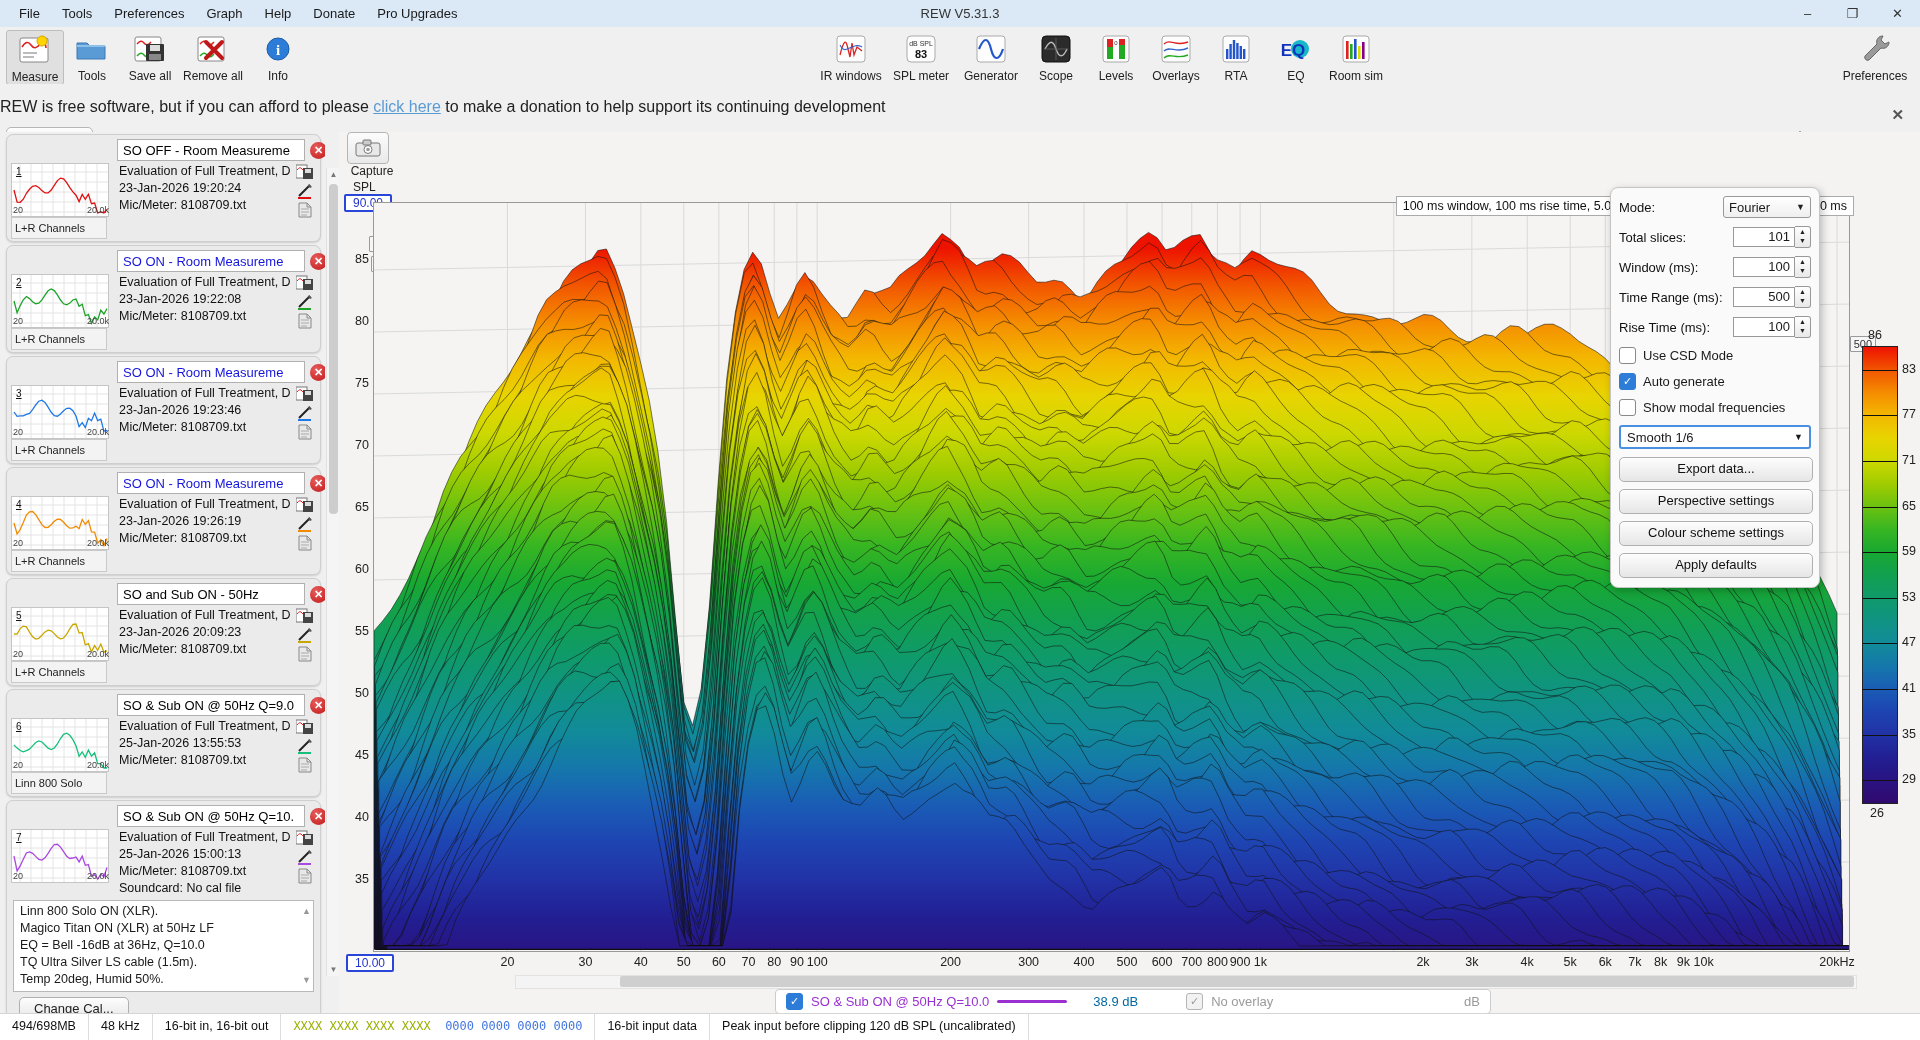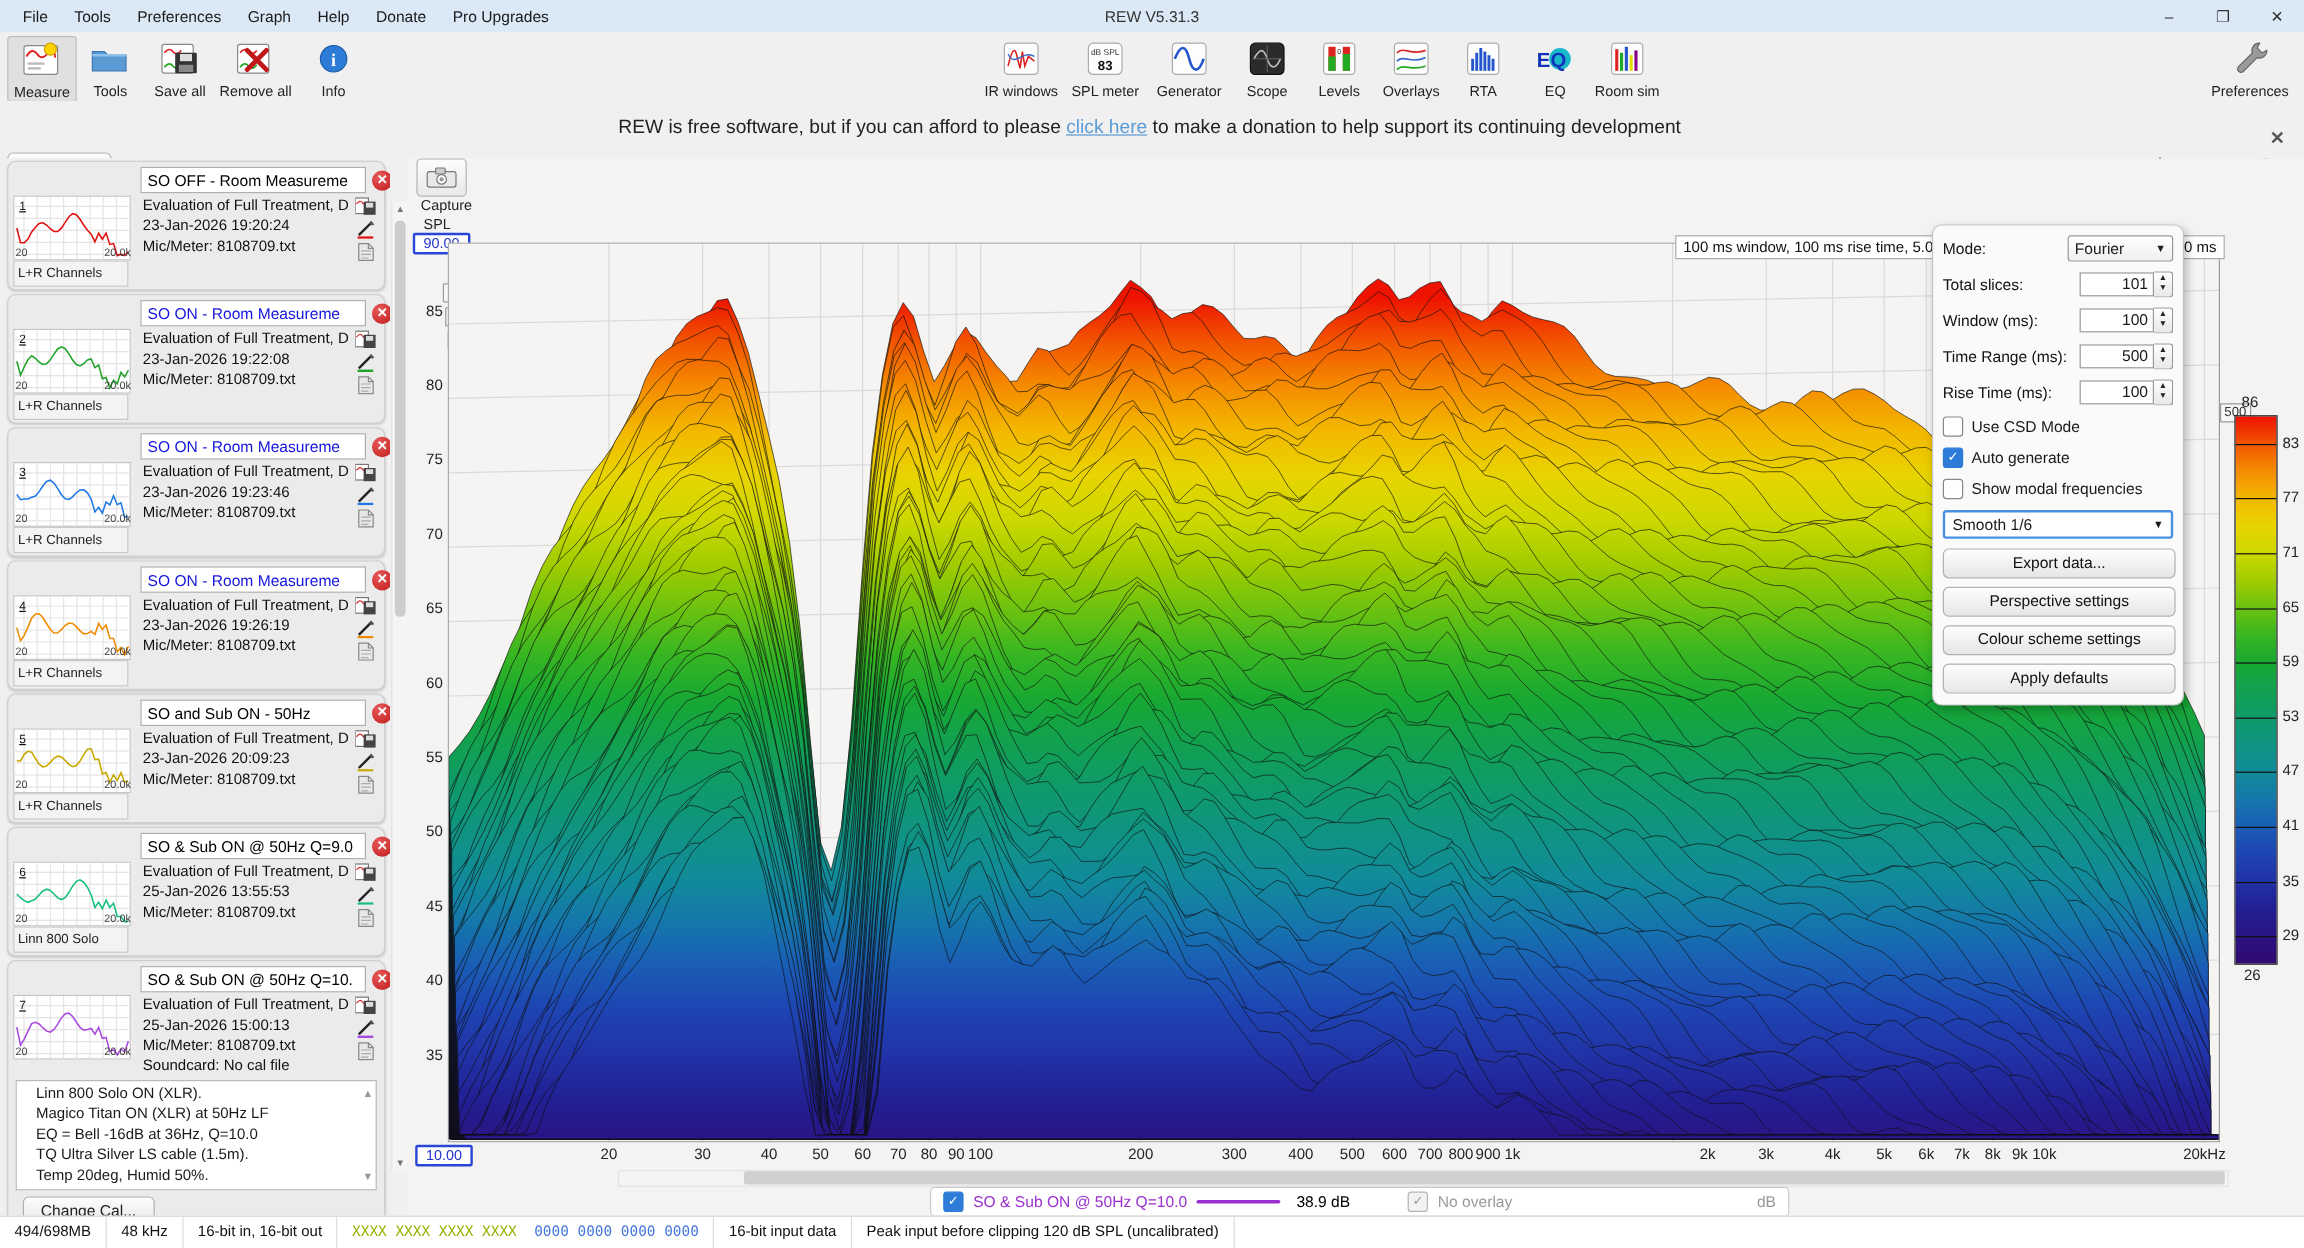--- a/index.html
+++ b/index.html
@@ -15,21 +15,21 @@
   .win-btns{position:absolute;right:0;top:0;display:flex;height:27px;}
   .win-btn{width:45px;text-align:center;line-height:27px;font-size:13px;color:#333;}
   
   .toolbar{position:absolute;left:0;top:27px;width:1920px;height:57px;background:#f0f0f0;}
   .tbtn{position:absolute;top:3px;width:56px;text-align:center;font-size:12px;color:#222;}
   .tbtn .ic{display:flex;align-items:center;justify-content:center;height:38px;}
   .tbtn.sel{background:#e0e0e0;border:1px solid #bdbdbd;border-radius:3px;}
   .tbtn .lbl{margin-top:1px;}
   
   .donation{position:absolute;left:0;top:84px;width:1920px;height:46px;background:#f0f0f0;}
-  .donation .txt{position:absolute;left:0;right:4px;top:14px;text-align:center;font-size:16px;color:#222;}
+  .donation .txt{position:absolute;left:0;right:4px;top:14px;text-align:left;font-size:16px;color:#222;}
   .donation a{color:#5b9bd5;text-decoration:underline;cursor:pointer;}
   .don-close{position:absolute;right:16px;top:22px;color:#555;font-size:15px;font-weight:bold;cursor:pointer;}
   
   .collapse-btn{position:absolute;left:6px;top:127px;height:24px;padding:0 12px;background:linear-gradient(#fdfdfd,#e8e8e8);
       border:1px solid #b5b5b5;border-radius:5px;font-size:13px;line-height:23px;color:#222;}
   .tabs{position:absolute;left:563px;top:142px;display:flex;height:26px;}
   .tab{border:1px solid #b5b5b5;border-left:none;background:linear-gradient(#fbfbfb,#ececec);
        padding:0 10px;font-size:13px;line-height:24px;color:#222;cursor:default;white-space:nowrap;}
   .tab:first-child{border-left:1px solid #b5b5b5;border-radius:4px 0 0 4px;}
   .tab:last-child{border-radius:0 4px 4px 0;}
@@ -47,21 +47,21 @@
         color:#fff;font-size:11px;font-weight:bold;text-align:center;line-height:17px;flex:0 0 17px;}
   .mbody{display:flex;margin-top:1px;}
   .mthumb{width:100px;flex:0 0 100px;}
   .mthumb .plot{width:96px;height:52px;background:#fff;border:1px solid #c5c5c5;position:relative;}
   .mthumb .axis{display:flex;justify-content:space-between;font-size:9px;color:#444;margin-top:-12px;padding:0 2px;position:relative;}
   .mthumb .tlabel{font-size:11px;color:#222;border:1px solid #c9c9c9;background:#f3f3f3;margin-top:2px;
                   padding:4px 3px;white-space:nowrap;overflow:hidden;width:88px;}
   .minfo{flex:1;font-size:12.5px;color:#111;line-height:17px;padding-left:8px;overflow:hidden;white-space:nowrap;}
   .micons{width:22px;flex:0 0 22px;display:flex;flex-direction:column;align-items:center;gap:3px;padding-top:1px;}
   .notesbox{position:relative;margin:3px 2px 2px 2px;background:#fff;border:1px solid #b9b9b9;
-            font-size:12.5px;line-height:17px;padding:2px 16px 2px 16px;height:86px;overflow:hidden;}
+            font-size:12.5px;line-height:17px;padding:2px 16px 2px 6px;height:86px;overflow:hidden;}
   .notesbox .sarr{position:absolute;right:2px;color:#999;font-size:9px;}
   .changecal{margin:3px 0 2px 8px;height:22px;padding:0 14px;background:linear-gradient(#fdfdfd,#e6e6e6);
              border:1px solid #b0b0b0;border-radius:5px;font-size:13px;line-height:21px;display:inline-block;color:#222;}
   .sb-scroll{position:absolute;left:326px;top:168px;width:13px;height:808px;background:#f5f5f5;border-left:1px solid #e0e0e0;}
   .sb-scroll .thumb{position:absolute;left:2px;top:16px;width:9px;height:330px;background:#cdcdcd;border-radius:4px;}
   .sb-arr{position:absolute;left:2px;width:9px;text-align:center;font-size:8px;color:#777;}
   
   .grapharea{position:absolute;left:339px;top:132px;right:0;bottom:26px;background:#f4f3f2;}
   .capture-btn{position:absolute;left:8px;top:0px;width:40px;height:30px;border:1px solid #b5b5b5;border-radius:4px;
                background:linear-gradient(#fcfcfc,#e9e9e9);display:flex;align-items:center;justify-content:center;}
@@ -1155,21 +1155,21 @@
       <div class="cb-lab" style="left: 1563px; top: 594.6px;">35</div>
       <div class="cb-lab" style="left: 1563px; top: 640.2px;">29</div>
       <div class="cb-lab" style="left: 1531px; top: 674px;">26</div>
     </div>
 </div>
 
 <div class="legendbar">
   <span class="chk on" style="flex:0 0 15px">✓</span>
   <span id="leg-name" style="color: rgb(155, 48, 208);">SO &amp; Sub ON @ 50Hz Q=10.0</span>
   <span class="leg-line" id="leg-line" style="background: rgb(155, 48, 208);"></span>
-  <span id="leg-val" style="margin-left: 5px; color: #000000;">38.9 dB</span>
+  <span id="leg-val" style="margin-left: 18px; color: #0369a1;">38.9 dB</span>
   <span class="chk" style="flex:0 0 15px;margin-left:40px;background:#f2f2f2;color:#9a9a9a;border-color:#b5b5b5;">✓</span>
   <span style="color:#9a9a9a;">No overlay</span>
   <span style="flex:1"></span>
   <span style="color:#9a9a9a;">dB</span>
 </div>
 
 <div class="statusbar">
   <div class="scell">494/698MB</div>
   <div class="scell">48 kHz</div>
   <div class="scell">16-bit in, 16-bit out</div>

